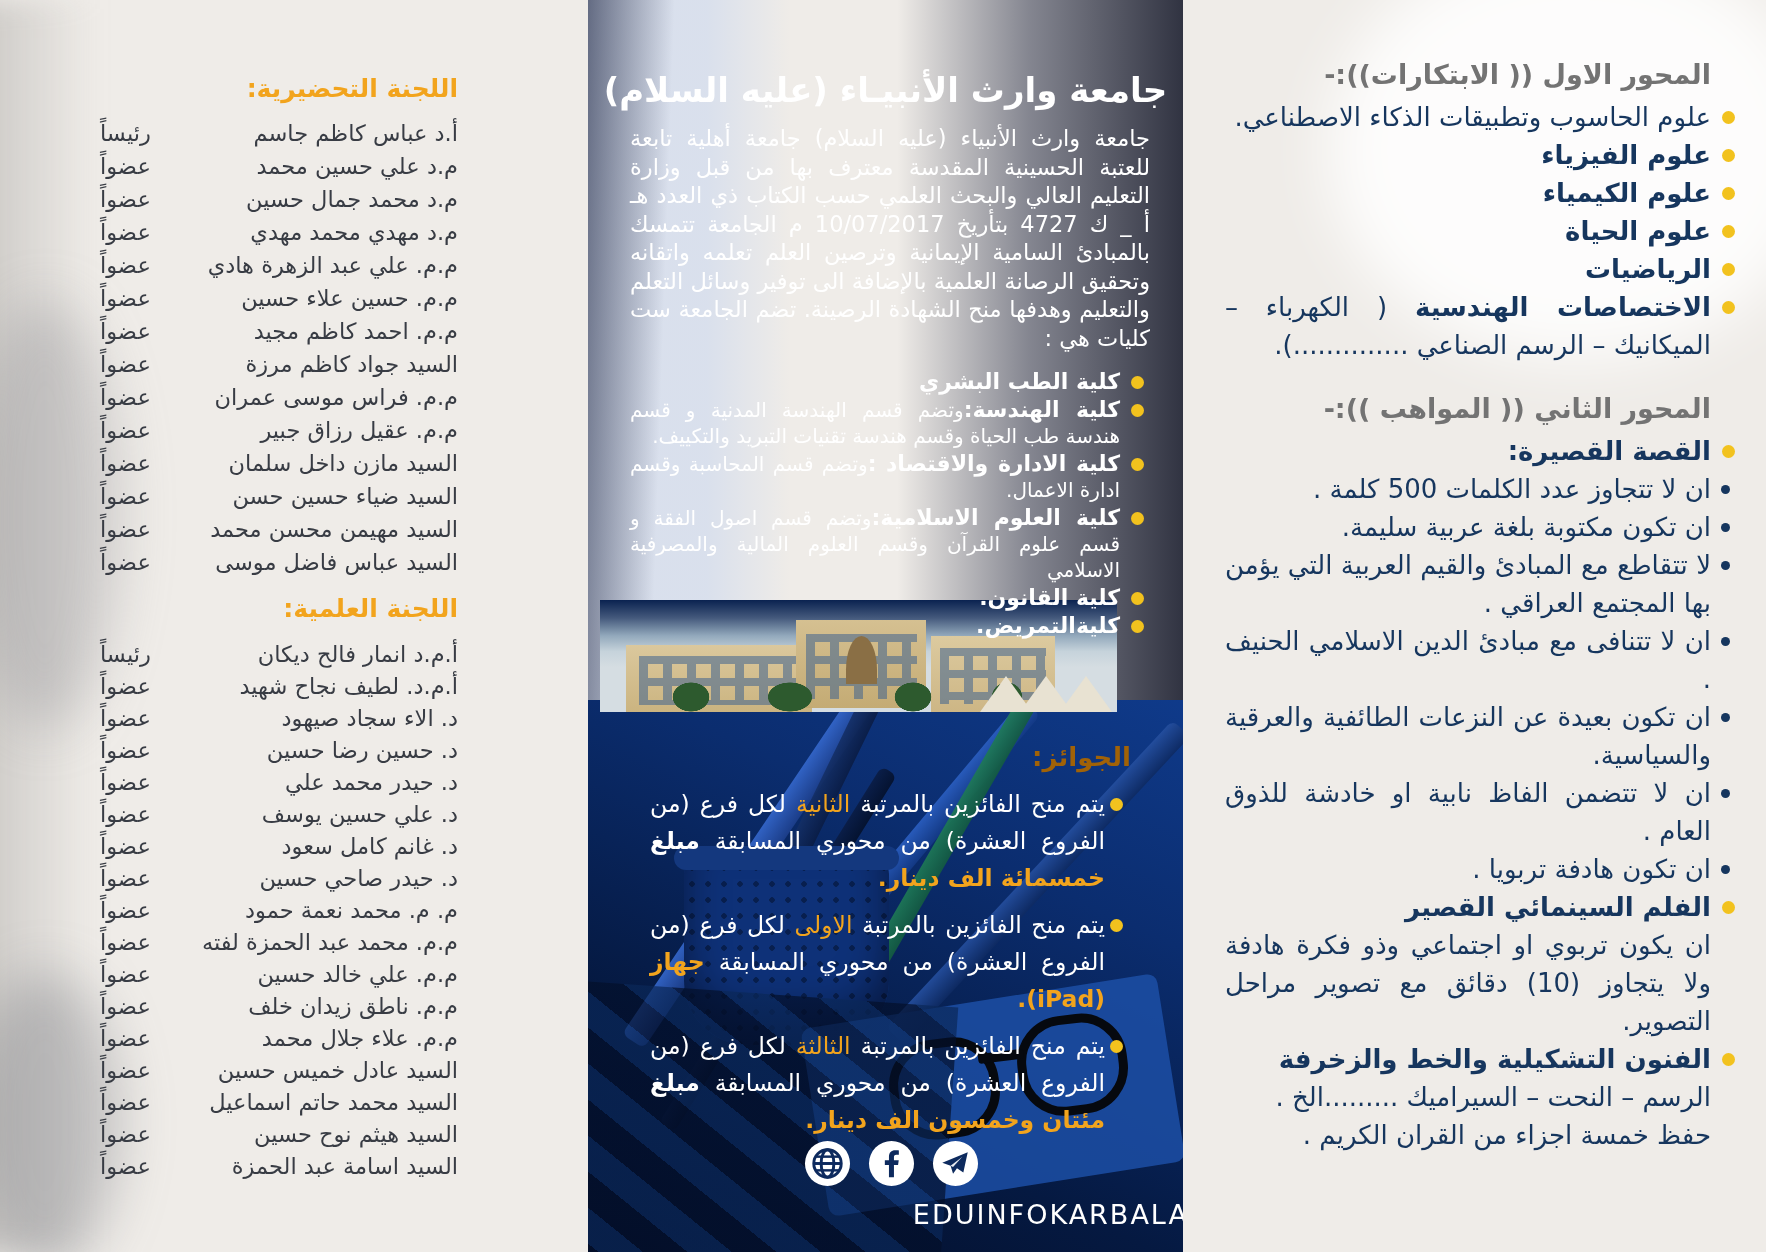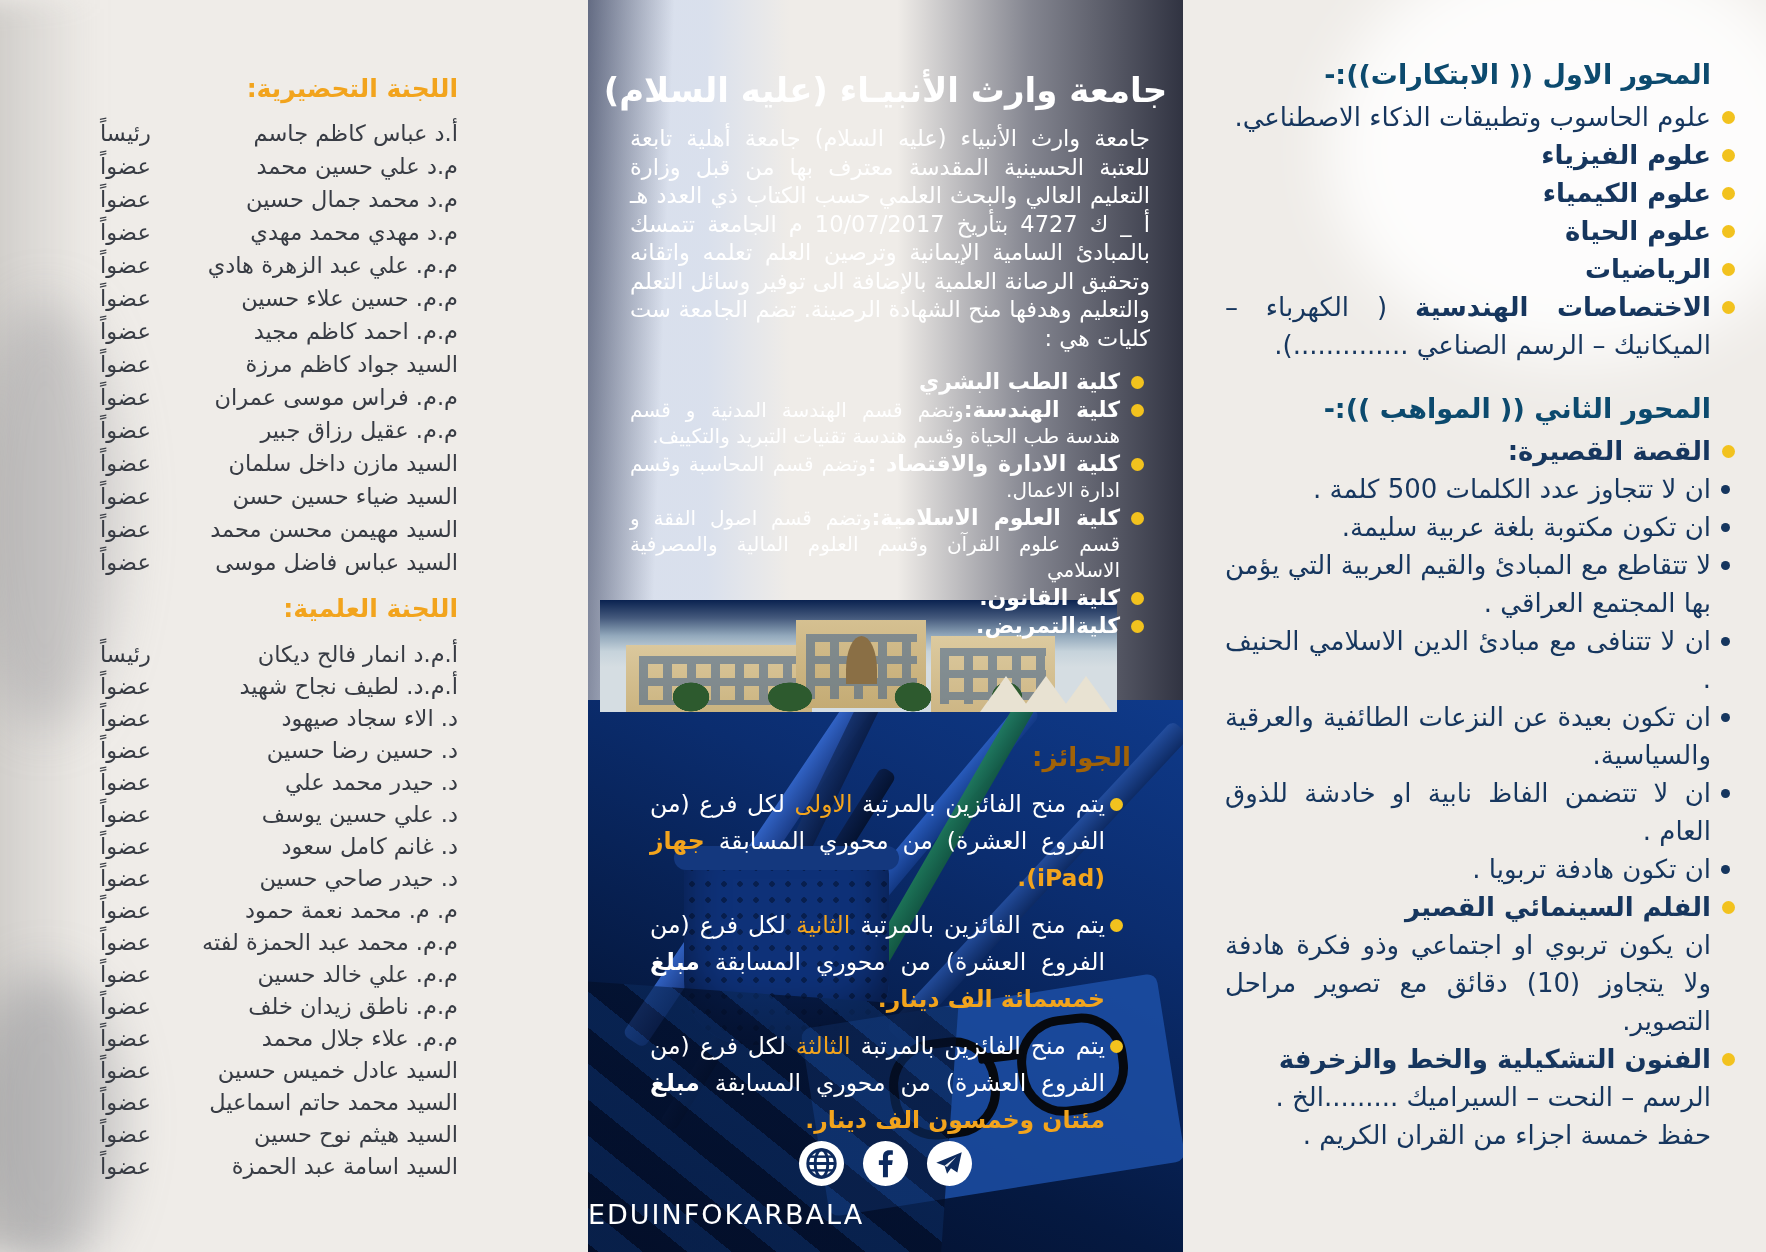--- a/index.html
+++ b/index.html
@@ -96,28 +96,28 @@
     font-size:26px;font-weight:bold;direction:rtl;}
   .prize-list{position:absolute;top:786px;left:62px;width:455px;z-index:6;direction:rtl;
     list-style:none;margin:0;padding:0;color:#fff;font-size:23.5px;line-height:37px;text-align:justify;}
   .prize-list li{position:relative;margin-bottom:10px;}
   .prize-list li::before{content:"";position:absolute;right:-18px;top:12px;width:13px;height:13px;
     border-radius:50%;background:#F2C21E;}
   .pz-rank{color:#F2A41D;}
   .pz-label{font-weight:bold;}
   .pz-award{color:#F2A41D;font-weight:bold;}
 
-  .social{position:absolute;top:1140px;left:0;width:100%;z-index:7;text-align:left;}
+  .social{position:absolute;top:1140px;left:6px;width:100%;z-index:7;text-align:right;}
   .social-icons{display:flex;justify-content:center;gap:17px;}
   .social-handle{margin-top:8px;color:#fff;font-size:27px;letter-spacing:2px;}
 
   
   .right-col{position:absolute;left:1225px;top:58px;width:486px;direction:rtl;text-align:right;
     color:#16365E;font-size:26px;line-height:38px;}
-  .axis-title{color:#0c4a6e;font-weight:bold;font-size:27px;line-height:34px;margin:0 0 6px;}
+  .axis-title{color:#737373;font-weight:bold;font-size:27px;line-height:34px;margin:0 0 6px;}
   .right-col ul{list-style:none;margin:0;padding:0;}
   .right-col li{position:relative;text-align:justify;}
   .dot-y::before{content:"";position:absolute;right:-24px;top:13px;width:13px;height:13px;
     border-radius:50%;background:#F2C21E;}
   .dot-n::before{content:"";position:absolute;right:-19px;top:15px;width:9px;height:9px;
     border-radius:50%;background:#16365E;}
   .axis1-list{margin-bottom:28px !important;}
   .lead{font-weight:bold;}
   .sec-head{font-weight:bold;}
   .sec-body{margin:0;text-align:justify;}
@@ -315,22 +315,22 @@
       <div class="palm p4"></div>
       <div class="tents">
         <div class="tent"></div>
         <div class="tent"></div>
         <div class="tent"></div>
       </div>
     </div>
 
     <div class="prizes-head">الجوائز:</div>
     <ul class="prize-list">
+      <li><span>يتم منح الفائزين بالمرتبة </span><span class="pz-rank">الثانية</span><span> لكل فرع (من الفروع العشرة) من محوري المسابقة </span><span class="pz-label">مبلغ </span><span class="pz-award">خمسمائة الف دينار.</span></li>
       <li><span>يتم منح الفائزين بالمرتبة </span><span class="pz-rank">الاولى</span><span> لكل فرع (من الفروع العشرة) من محوري المسابقة </span><span class="pz-label"></span><span class="pz-award">جهاز (iPad).</span></li>
-      <li><span>يتم منح الفائزين بالمرتبة </span><span class="pz-rank">الثانية</span><span> لكل فرع (من الفروع العشرة) من محوري المسابقة </span><span class="pz-label">مبلغ </span><span class="pz-award">خمسمائة الف دينار.</span></li>
       <li><span>يتم منح الفائزين بالمرتبة </span><span class="pz-rank">الثالثة</span><span> لكل فرع (من الفروع العشرة) من محوري المسابقة </span><span class="pz-label">مبلغ </span><span class="pz-award">مئتان وخمسون الف دينار.</span></li>
     </ul>
 
     <div class="social">
       <div class="social-icons">
         <span><svg width="47" height="47" viewBox="0 0 48 48">
               <circle cx="24" cy="24" r="23" fill="#ffffff"></circle>
               <circle cx="24" cy="24" r="14" fill="none" stroke="#0d2a5e" stroke-width="3"></circle>
               <ellipse cx="24" cy="24" rx="6.5" ry="14" fill="none" stroke="#0d2a5e" stroke-width="3"></ellipse>
               <line x1="10" y1="24" x2="38" y2="24" stroke="#0d2a5e" stroke-width="3"></line>

